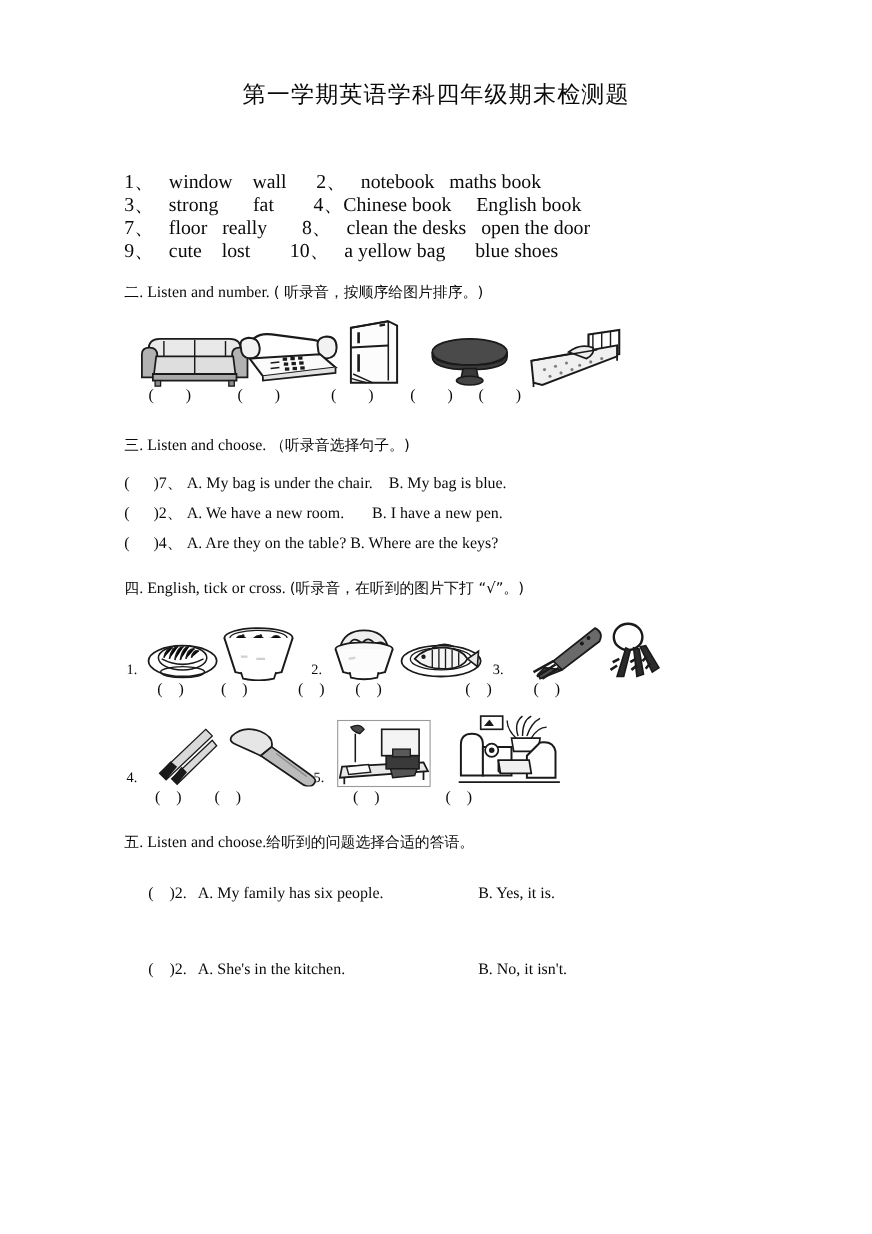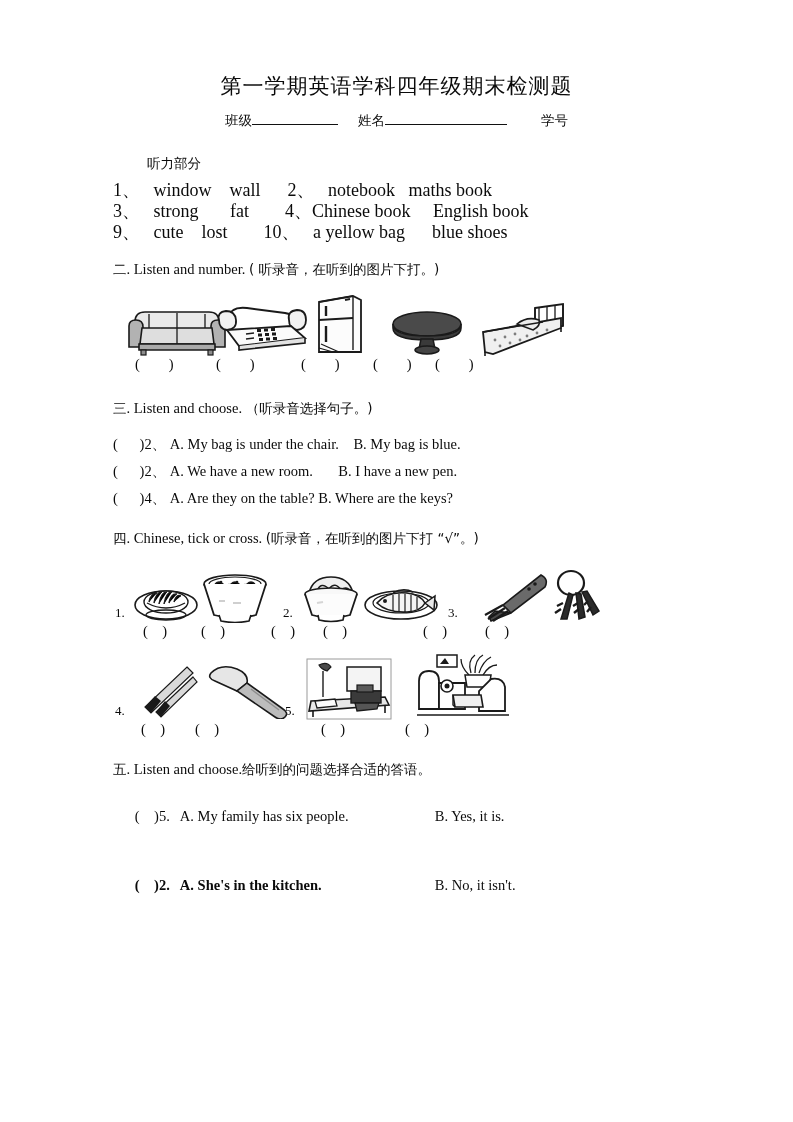--- a/index.html
+++ b/index.html
@@ -119,36 +119,33 @@
 
   svg { display: block; }
 </style>
 </head>
 <body>
 
 <div class="page">
 
   <div class="title cn">第一学期英语学科四年级期末检测题</div>
 
-  <div class="idline">
-    <span class="cn">班级</span><span class="blank b1"></span><span class="gapsm"></span><span class="cn">姓名</span><span class="blank b2"></span><span class="gapmd"></span><span class="cn">学号</span>
-  </div>
 
   <div class="content">
 
-    <div class="sec-sub cn">听力部分</div>
 
     <div class="optrow">1、   window    wall      2、   notebook   maths book</div>
     <div class="optrow">3、   strong       fat        4、Chinese book     English book</div>
+    <div class="optrow">7、   floor   really       8、   clean the desks   open the door</div>
     <div class="optrow">9、   cute    lost        10、   a yellow bag      blue shoes</div>
 
     <div class="spacer18"></div>
 
     <div class="sec-head">
-      <span class="cn">二</span><span>. </span><span>Listen and number.</span><span> </span><span class="cn">( 听录音，在听到的图片下打。)</span>
+      <span class="cn">二</span><span>. </span><span>Listen and number.</span><span> </span><span class="cn">( 听录音，按顺序给图片排序。)</span>
     </div>
 
     <div class="spacer14"></div>
 
     <div class="picstrip">
 
       <div class="pic" style="left:12px;">
         <svg width="104" height="56" viewBox="0 0 104 56">
           <path d="M10 22 Q10 12 20 12 L84 12 Q94 12 94 22 L94 30 L10 30 Z" fill="#e9e9e9" stroke="#1a1a1a" stroke-width="1.6"></path>
           <path d="M24 14 L24 30" stroke="#1a1a1a" stroke-width="1.3"></path>
@@ -240,28 +237,28 @@
       <span class="paren" style="left:260px;">(        )</span>
       <span class="paren" style="left:322px;">(        )</span>
     </div>
 
     <div class="spacer22"></div>
 
     <div class="sec-head">
       <span class="cn">三</span><span>. </span><span>Listen and choose.</span><span>  </span><span class="cn">（听录音选择句子。)</span>
     </div>
     <div class="spacer10"></div>
-    <div class="choice-line">(      )2、 A. My bag is under the chair.    B. My bag is blue.</div>
+    <div class="choice-line">(      )7、 A. My bag is under the chair.    B. My bag is blue.</div>
     <div class="choice-line">(      )2、 A. We have a new room.       B. I have a new pen.</div>
     <div class="choice-line">(      )4、 A. Are they on the table? B. Where are the keys?</div>
 
     <div class="spacer18"></div>
 
     <div class="sec-head">
-      <span class="cn">四</span><span>. </span><span>Chinese, tick or cross.</span><span> </span><span class="cn">(听录音，在听到的图片下打 “√”。)</span>
+      <span class="cn">四</span><span>. </span><span>English, tick or cross.</span><span> </span><span class="cn">(听录音，在听到的图片下打 “√”。)</span>
     </div>
 
     <div class="spacer14"></div>
 
     <div class="picstrip" style="height:58px;">
       <span class="itemnum" style="left:2px;">1.</span>
       <span class="itemnum" style="left:170px;">2.</span>
       <span class="itemnum" style="left:335px;">3.</span>
 
       <div class="pic" style="left:20px;">
@@ -431,23 +428,23 @@
       <span class="paren" style="left:208px;">(    )</span>
       <span class="paren" style="left:292px;">(    )</span>
     </div>
 
     <div class="spacer18"></div>
 
     <div class="sec-head">
       <span class="cn">五</span><span>.  </span><span>Listen and choose.</span><span class="cn">给听到的问题选择合适的答语。</span>
     </div>
     <div class="choice-line-tight">
-      <span style="display:inline-block;width:300px;">(    )5.   A. My family has six people.</span><span>B. Yes, it is.</span>
+      <span style="display:inline-block;width:300px;">(    )2.   A. My family has six people.</span><span>B. Yes, it is.</span>
     </div>
     <div class="choice-line-tight">
-      <span style="display:inline-block;width:300px;font-weight:bold;">(    )2.   A. She's in the kitchen.</span><span>B. No, it isn't.</span>
+      <span style="display:inline-block;width:300px;">(    )2.   A. She's in the kitchen.</span><span>B. No, it isn't.</span>
     </div>
     <div class="choice-line-tight">
       
     </div>
 
   </div>
 </div>
 
 </body></html>

